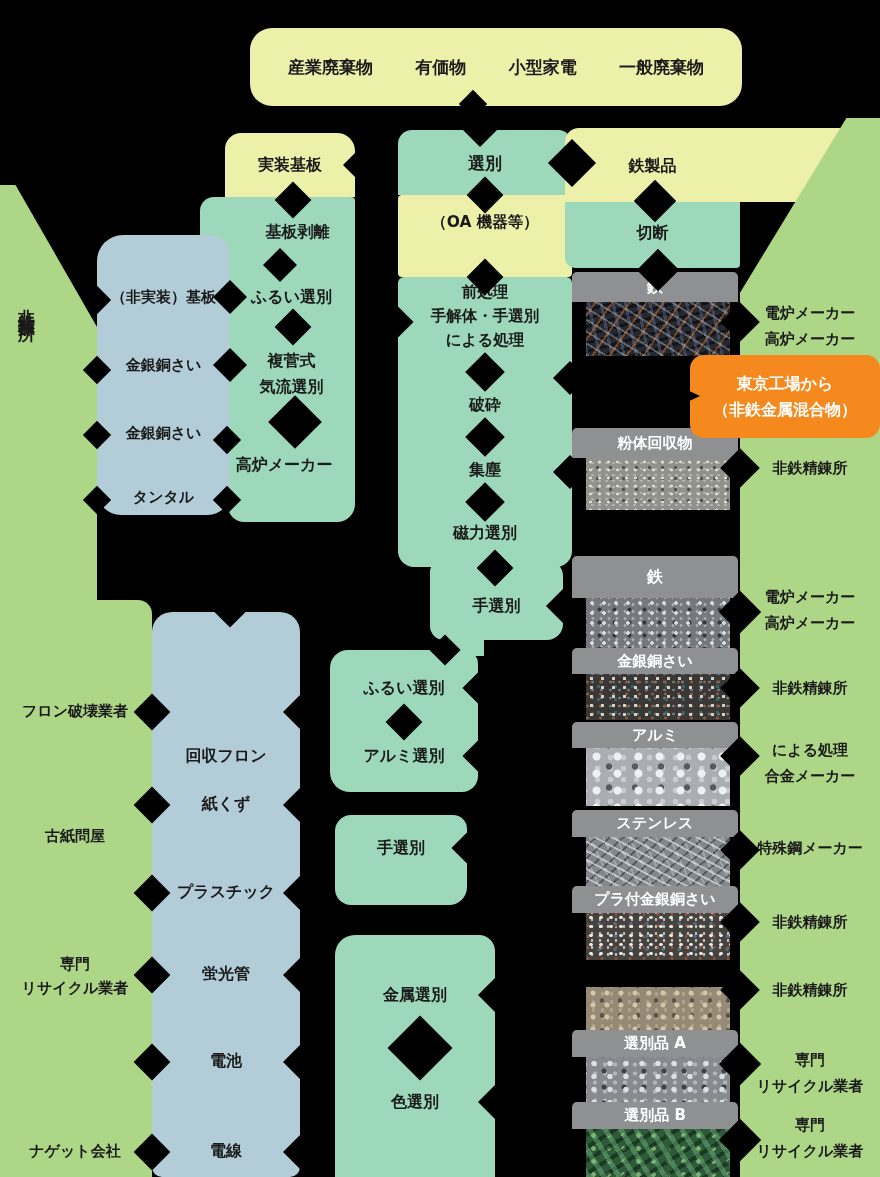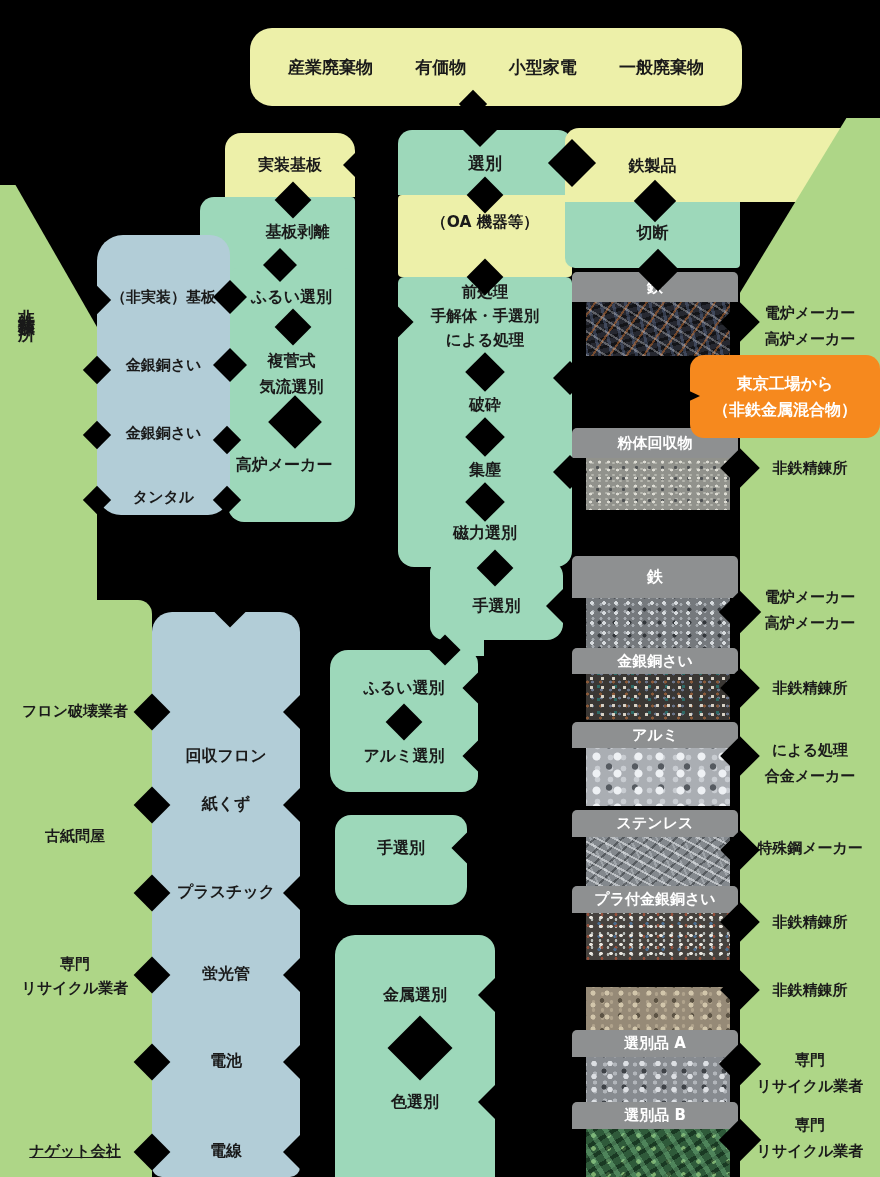--- a/index.html
+++ b/index.html
@@ -246,21 +246,21 @@
   <div class="txt" style="left:152px;top:882px;width:148px;font-size:16px;">プラスチック</div>
   <div class="txt" style="left:152px;top:964px;width:148px;font-size:16px;">蛍光管</div>
   <div class="txt" style="left:152px;top:1051px;width:148px;font-size:16px;">電池</div>
   <div class="txt" style="left:152px;top:1141px;width:148px;font-size:16px;">電線</div>
   <div class="txt" style="left:0;top:701px;width:150px;font-size:15px;">フロン破壊業者</div>
   <div class="txt" style="left:0;top:794px;width:150px;font-size:15px;margin-top:32px;">古紙問屋</div>
   <div class="txt" style="left:0;top:952px;width:150px;font-size:15px;line-height:24px;">
     <span class="ln">専門</span>
     <span class="ln">リサイクル業者</span>
   </div>
-  <div class="txt" style="left:0;top:1141px;width:150px;font-size:15px;text-decoration:underline;">ナゲット会社</div>
+  <div class="txt" style="left:0;top:1141px;width:150px;font-size:15px;">ナゲット会社</div>
 
   <i class="dm" style="left:280px;top:187px;width:26px;height:26px;"></i>
   <i class="dm" style="left:268px;top:253px;width:24px;height:24px;"></i>
   <i class="dm" style="left:280px;top:314px;width:26px;height:26px;"></i>
   <i class="dm" style="left:276px;top:403px;width:38px;height:38px;"></i>
   <i class="dm" style="left:218px;top:285px;width:24px;height:24px;"></i>
   <i class="dm" style="left:218px;top:353px;width:24px;height:24px;"></i>
   <i class="dm" style="left:217px;top:430px;width:20px;height:20px;"></i>
   <i class="dm" style="left:217px;top:490px;width:20px;height:20px;"></i>
   <i class="dm" style="left:87px;top:290px;width:20px;height:20px;"></i>

